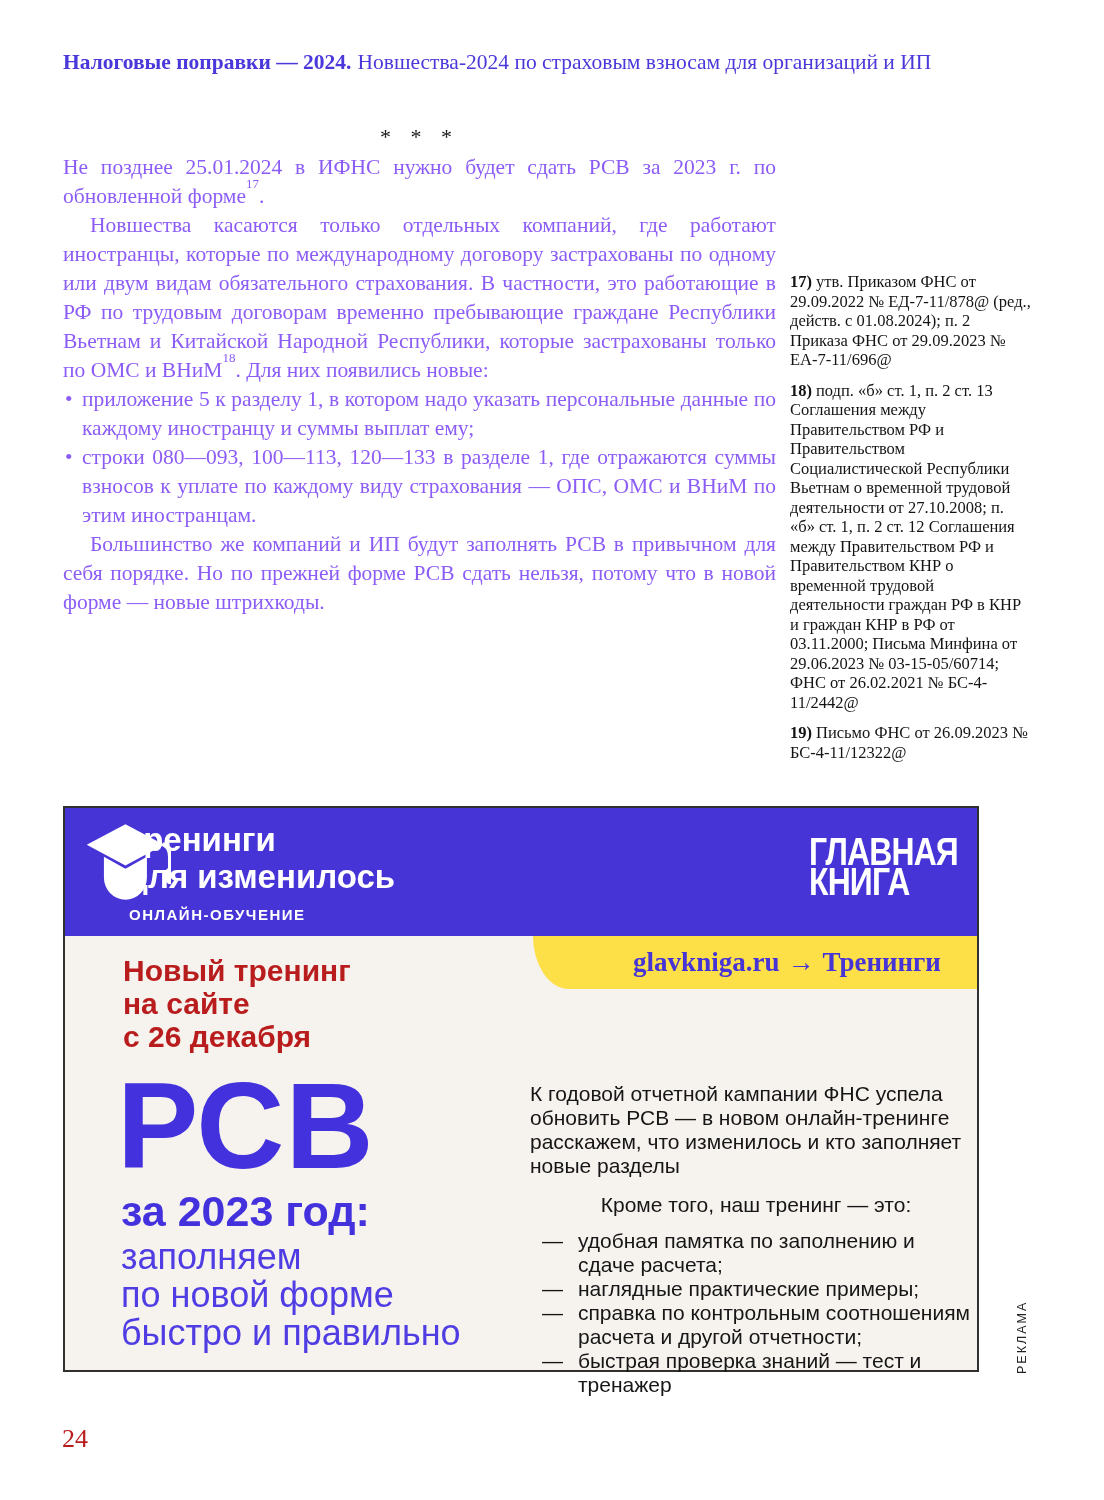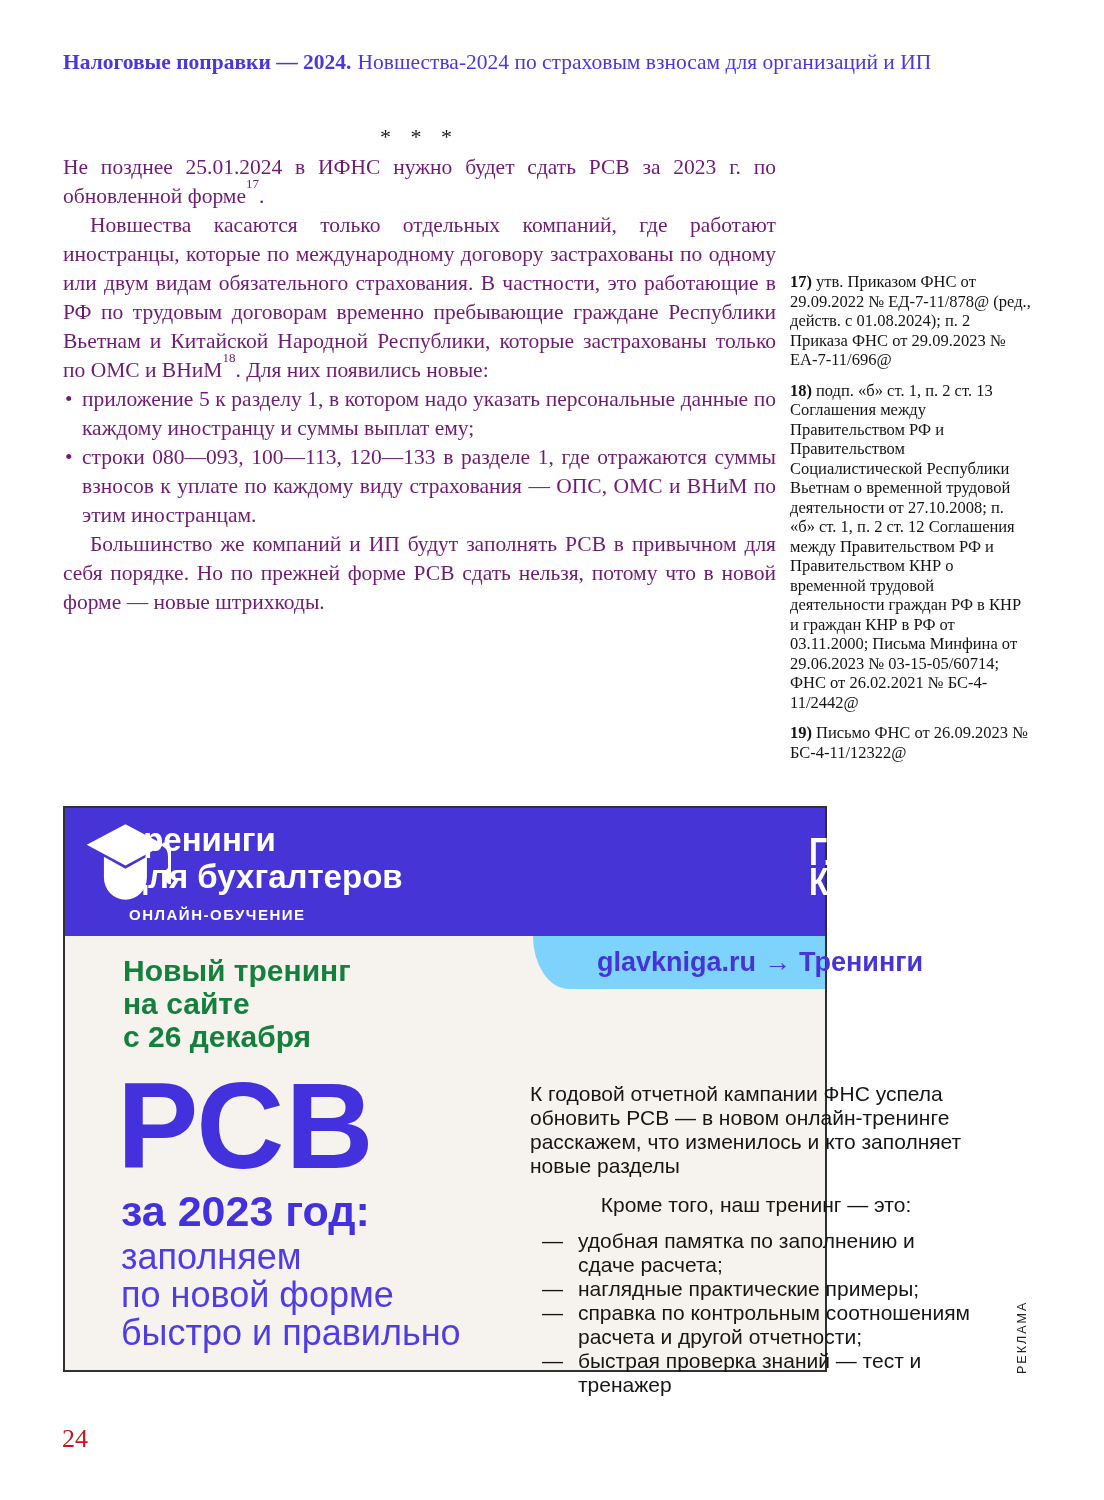--- a/index.html
+++ b/index.html
@@ -9,55 +9,55 @@
   }
 
   
   .runhead { position:absolute; left:63px; top:50px; font-size:21.5px; color:#4a38da; white-space:nowrap; }
   .runhead .bold { font-weight:bold; margin-right:6px; }
 
   
   .divider { position:absolute; left:63px; top:124px; width:713px; text-align:center;
              font-size:22px; letter-spacing:7px; color:#1a1a1a; }
   .article { position:absolute; left:63px; top:153px; width:713px;
-             font-size:21.5px; line-height:29px; color:#701a75; text-align:justify; }
+             font-size:21.5px; line-height:29px; color:#8b5cf6; text-align:justify; }
   .article p { margin:0; }
   .article p.indent { text-indent:27px; }
   sup.fnref { font-size:13px; line-height:0; position:relative; top:-7px; }
   ul.bullets { margin:0; padding:0; list-style:none; }
   ul.bullets li { position:relative; padding-left:19px; }
   ul.bullets li::before { content:"\2022"; position:absolute; left:2px; }
   .end-marker { font-size:17px; margin-left:5px; }
 
   
   .footnotes { position:absolute; left:790px; top:272px; width:242px;
                font-size:16.5px; line-height:19.5px; color:#141414; }
   .footnote { margin-bottom:11px; }
   .fn-num { font-weight:bold; margin-right:4px; }
 
   
-  .banner { position:absolute; left:63px; top:806px; width:764px; height:566px;
+  .banner { position:absolute; left:63px; top:806px; width:916px; height:566px;
             background:#f6f2ee; border:2px solid #303030; box-sizing:border-box;
             font-family:"Liberation Sans", sans-serif; }
   .banner-blue { position:absolute; left:0; top:0; right:0; height:128px; background:#4634d6; }
   .cap-icon { position:absolute; left:20px; top:12px; }
   .banner-title { position:absolute; left:62px; top:13px; font-size:33px; line-height:37px;
                   font-weight:bold; color:#ffffff; }
   .banner-sub { position:absolute; left:64px; top:98px; font-size:15px; font-weight:bold;
                 color:#ffffff; letter-spacing:1.5px; }
   .brand { position:absolute; left:744px; top:29px; font-size:38px; line-height:30px;
            font-weight:bold; color:#ffffff; transform:scaleX(0.84); transform-origin:left top;
            letter-spacing:-1px; text-transform:uppercase; }
   .orange-tab { position:absolute; left:468px; top:128px; right:0; height:53px;
-                background:#7dd3fc; border-bottom-left-radius:36px 53px; }
+                background:#fde047; border-bottom-left-radius:36px 53px;font-family:Liberation Serif, serif; }
   .tab-text { line-height:53px; text-align:center; padding-left:64px;
               font-size:27px; font-weight:bold; color:#4634d6; white-space:nowrap; }
   .tab-text .arrow { margin:0 8px; }
   .promo { position:absolute; left:58px; top:146px; font-size:30px; line-height:33px;
-           font-weight:bold; color:#15803d; }
+           font-weight:bold; color:#b91c1c; }
   .big-title { position:absolute; left:52px; top:256px; font-size:122px; line-height:124px;
                font-weight:bold; color:#4331dd; letter-spacing:1px; }
   .big-sub { position:absolute; left:56px; top:380px; font-size:43px; line-height:46px;
              font-weight:bold; color:#4331dd; }
   .tagline { position:absolute; left:56px; top:430px; font-size:36px; line-height:38px;
              color:#4f3de3; }
   .right-col { position:absolute; left:465px; top:274px; width:452px;
                font-size:21px; line-height:24px; color:#161616; }
   .right-col .desc { margin:0 0 15px 0; }
   .right-col .list-intro { margin:0;text-align:center; }
@@ -104,21 +104,21 @@
       <span class="cap-icon">
         <svg width="86" height="96" viewBox="0 0 100 110" aria-hidden="true">
           <polygon points="47,4 92,28 47,52 2,28" fill="#ffffff"></polygon>
           <path d="M22 42 L47 56 L72 42 L72 66 A25 26 0 0 1 22 66 Z" fill="#ffffff"></path>
           <path d="M92 28 q7 3 7 14 v14" stroke="#ffffff" stroke-width="5" fill="none" stroke-linecap="round"></path>
           <ellipse cx="99" cy="64" rx="6.5" ry="10" fill="#ffffff"></ellipse>
         </svg>
       </span>
       <div class="banner-title">
         <div>тренинги</div>
-        <div>для бухгалтеров</div>
+        <div>для изменилось</div>
       </div>
       <div class="banner-sub">ОНЛАЙН-ОБУЧЕНИЕ</div>
       <div class="brand">
         <div>ГЛАВНАЯ</div>
         <div>КНИГА</div>
       </div>
     </div>
 
     <div class="orange-tab">
       <div class="tab-text"><span>glavkniga.ru</span><span class="arrow">→</span><span>Тренинги</span></div>

